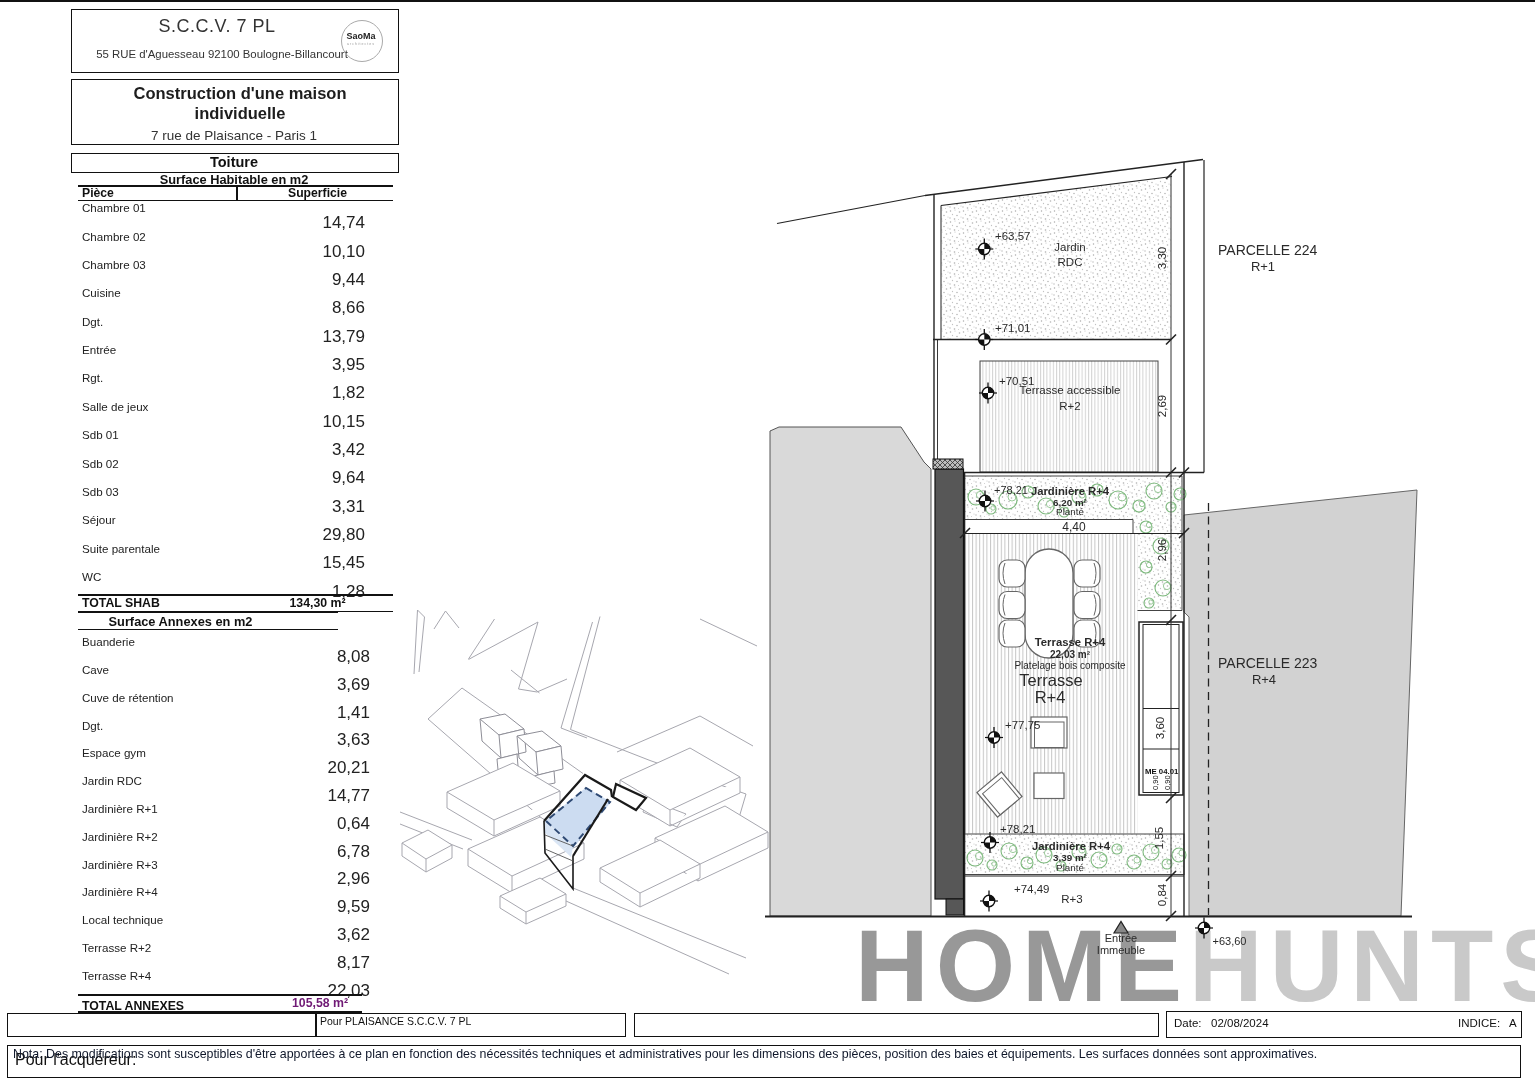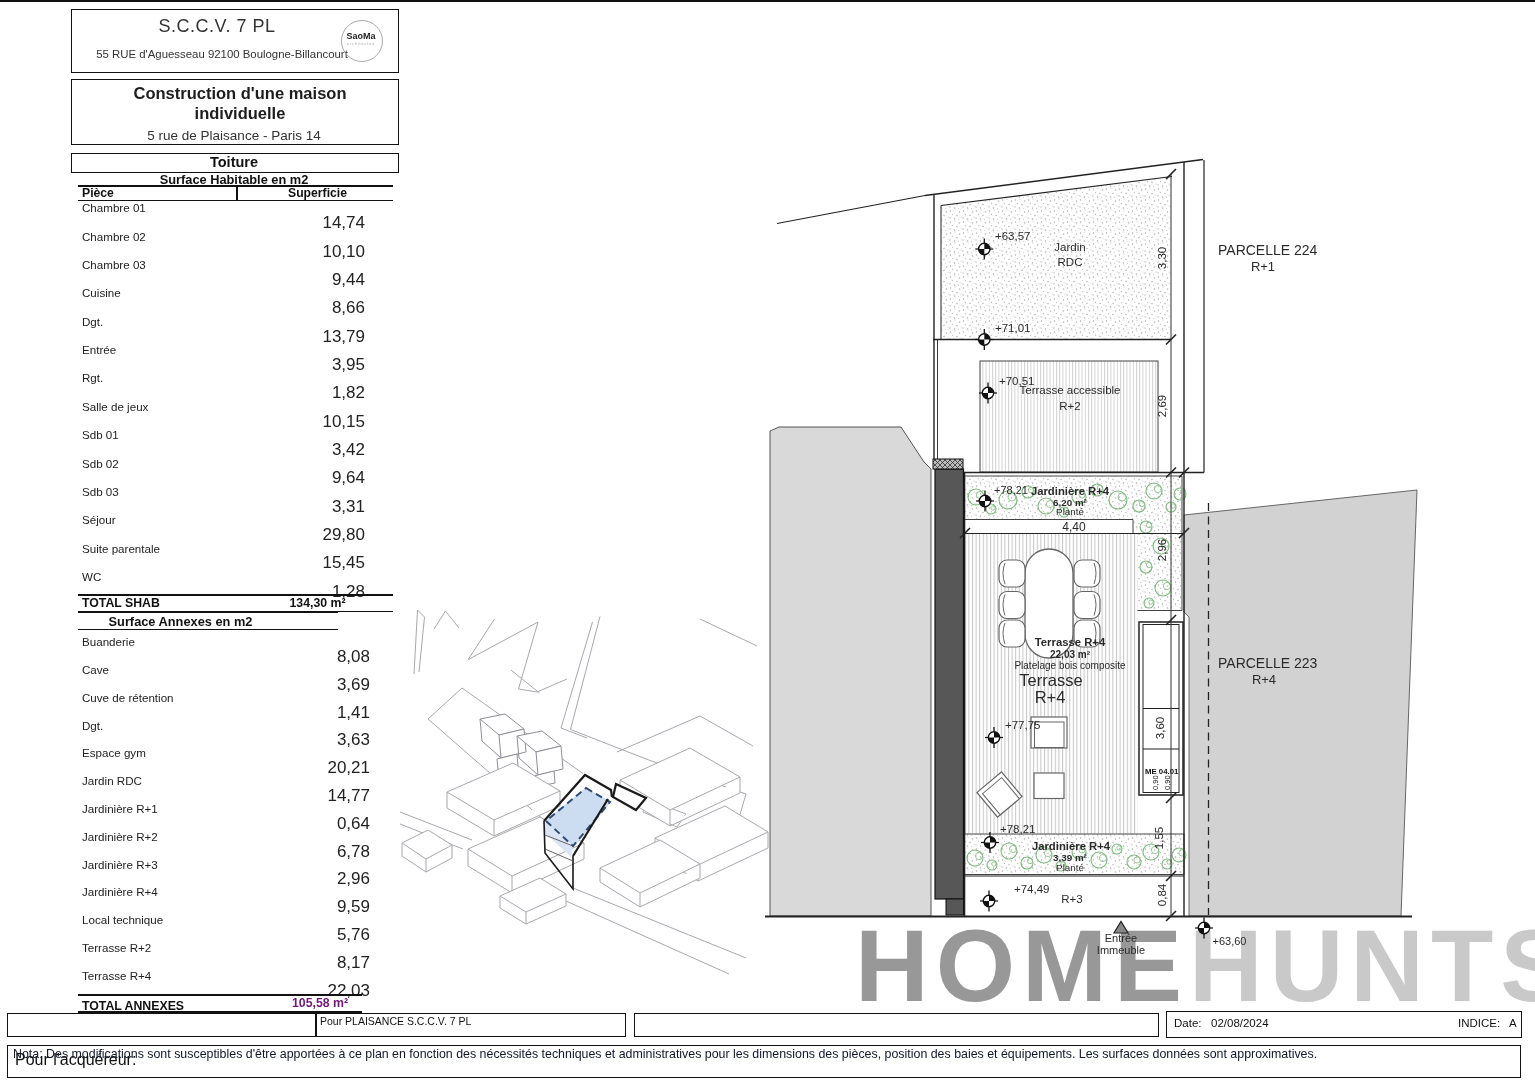--- a/index.html
+++ b/index.html
@@ -26,21 +26,21 @@
 <div class="abs" style="left:72px;top:48px;width:300px;text-align:center;font-size:11.4px;color:#333;">55 RUE d'Aguesseau 92100 Boulogne-Billancourt</div>
 
 <div class="abs" style="left:341px;top:20px;width:40px;height:40px;border:1px solid #aaa;border-radius:50%;"></div>
 <div class="abs" style="left:341px;top:31px;width:40px;text-align:center;font-size:9px;font-weight:bold;color:#222;">SaoMa</div>
 <div class="abs" style="left:341px;top:42px;width:40px;text-align:center;font-size:3.5px;color:#999;letter-spacing:1px;">architectes</div>
 
 <div class="bx" style="left:71px;top:79px;width:326px;height:64px;"></div>
 
 <div class="abs" style="left:71px;top:83px;width:326px;text-align:center;font-size:16.5px;font-weight:bold;color:#1d1d1d;line-height:20px;padding-left:6px;">Construction d'une maison<br>individuelle</div>
 
-<div class="abs" style="left:71px;top:128px;width:326px;text-align:center;font-size:13.5px;color:#333;">5 rue de Plaisance - Paris 14</div>
+<div class="abs" style="left:71px;top:128px;width:326px;text-align:center;font-size:13.5px;color:#333;">7 rue de Plaisance - Paris 1</div>
 
 <div class="bx" style="left:71px;top:152.5px;width:326px;height:18px;"></div>
 
 <div class="abs" style="left:71px;top:154px;width:326px;text-align:center;font-size:14.5px;font-weight:bold;color:#111;">Toiture</div>
 
 <div class="abs" style="left:71px;top:171.5px;width:326px;text-align:center;font-size:12.8px;font-weight:bold;color:#111;">Surface Habitable en m2</div>
 
 <div class="hline" style="left:78px;top:184.5px;width:315px;height:2px;"></div>
 <div class="hline" style="left:78px;top:199.5px;width:315px;height:1.8px;"></div>
 <div class="hline" style="left:236px;top:185px;width:1.6px;height:15px;"></div>
@@ -102,21 +102,21 @@
     <div class="tv" style="left:275px;top:785.9px">14,77</div>
 <div class="tl" style="left:82px;top:801.9px">Jardinière R+1</div>
     <div class="tv" style="left:275px;top:813.7px">0,64</div>
 <div class="tl" style="left:82px;top:829.7px">Jardinière R+2</div>
     <div class="tv" style="left:275px;top:841.5px">6,78</div>
 <div class="tl" style="left:82px;top:857.5px">Jardinière R+3</div>
     <div class="tv" style="left:275px;top:869.3px">2,96</div>
 <div class="tl" style="left:82px;top:885.3px">Jardinière R+4</div>
     <div class="tv" style="left:275px;top:897.1px">9,59</div>
 <div class="tl" style="left:82px;top:913.1px">Local technique</div>
-    <div class="tv" style="left:275px;top:924.9px">5,76</div>
+    <div class="tv" style="left:275px;top:924.9px">3,62</div>
 <div class="tl" style="left:82px;top:940.9px">Terrasse R+2</div>
     <div class="tv" style="left:275px;top:952.7px">8,17</div>
 <div class="tl" style="left:82px;top:968.7px">Terrasse R+4</div>
     <div class="tv" style="left:275px;top:980.5px">22,03</div>
 
 <div class="hline" style="left:78px;top:993.8px;width:284px;height:1.8px;"></div>
 
 <div class="abs" style="left:82px;top:999px;font-size:12.3px;font-weight:bold;color:#111;">TOTAL ANNEXES</div>
 <div class="abs" style="left:265px;top:995.5px;width:110px;text-align:center;font-size:12.3px;font-weight:bold;color:#701a75;">105,58 m²</div>
 <div class="hline" style="left:78px;top:1011px;width:284px;height:1.6px;"></div>

